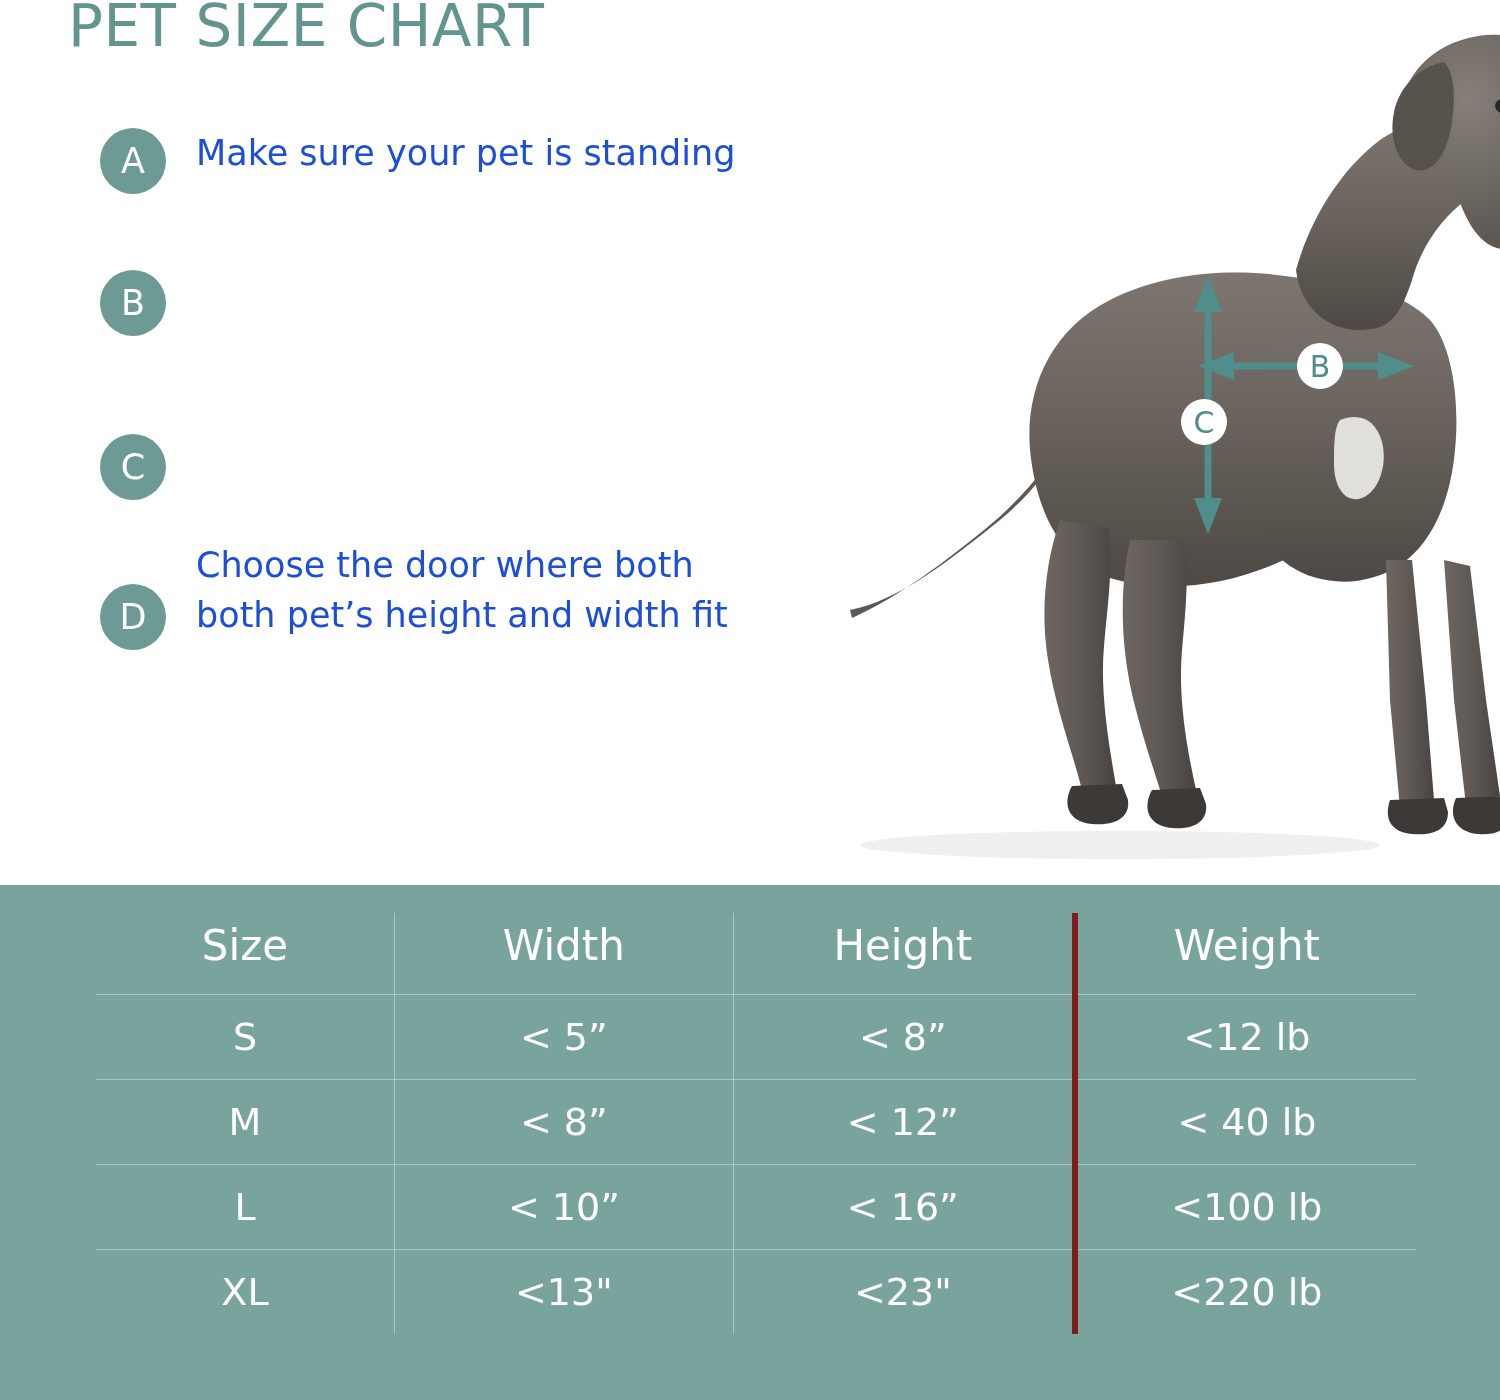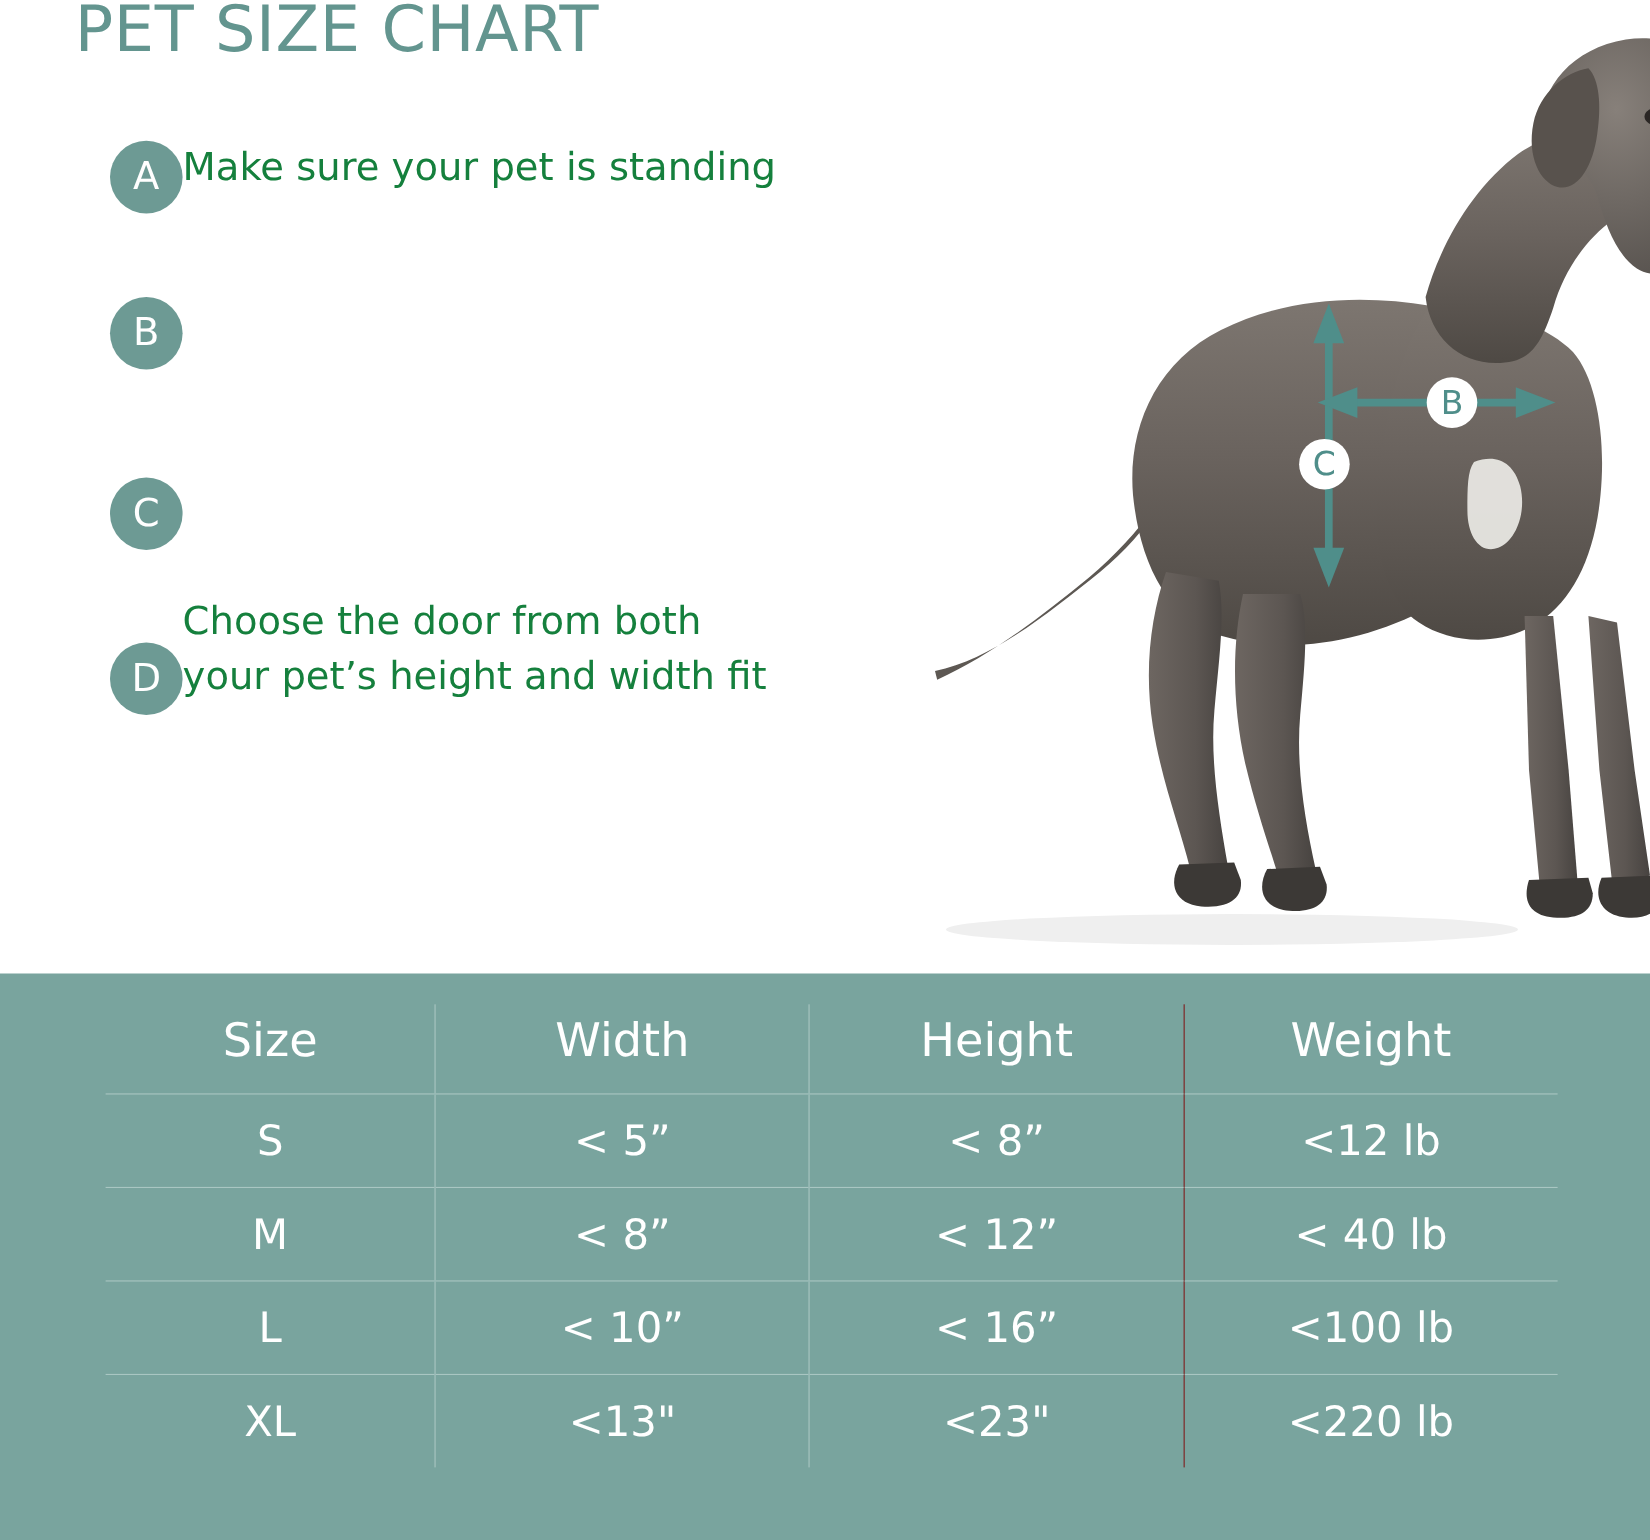--- a/index.html
+++ b/index.html
@@ -59,23 +59,24 @@
     background: #6d9a94;
     color: #ffffff;
     font-size: 35px;
     display: flex;
     align-items: center;
     justify-content: center;
     font-family: "DejaVu Sans", sans-serif;
     font-weight: normal;
   }
   .step-text {
+    margin-left: 30px;
     font-size: 35px;
     line-height: 50px;
-    color: #15803d;
+    color: #1d4ed8;
     font-family: "DejaVu Sans", sans-serif;
     max-width: 560px;
   }
   .step.two .badge { margin-top: 22px; }
   .step.three .badge { margin-top: 46px; }
   .step.four .badge { margin-top: 44px; }
   .step.one { margin-bottom: 54px; }
   .step.two { margin-bottom: 52px; }
   .step.three { margin-bottom: 40px; }
 
@@ -134,21 +135,21 @@
   }
   td {
     font-size: 38px;
     padding: 20px 0 20px 0;
   }
   thead tr { border-bottom: 1px solid #a9c6c2; }
   tbody tr { border-bottom: 1px solid #a9c6c2; }
   tbody tr:last-child { border-bottom: none; }
   th:nth-child(1), td:nth-child(1) { width: 300px; border-right: 1px solid #a9c6c2; }
   th:nth-child(2), td:nth-child(2) { width: 340px; border-right: 1px solid #a9c6c2; }
-  th:nth-child(3), td:nth-child(3) { width: 340px; border-right: 1px solid #7f1d1d; }
+  th:nth-child(3), td:nth-child(3) { width: 340px; border-right: 6px solid #7f1d1d; }
   th:nth-child(4), td:nth-child(4) { width: 340px; }
 </style>
 </head>
 <body>
 
 <div class="page">
 
   <div class="top">
 
     <div class="title">PET SIZE CHART</div>
@@ -163,21 +164,21 @@
       <div class="step two">
         <div class="badge">B</div>
       </div>
 
       <div class="step three">
         <div class="badge">C</div>
       </div>
 
       <div class="step four">
         <div class="badge">D</div>
-        <div class="step-text">Choose the door from both your pet’s height and width fit</div>
+        <div class="step-text">Choose the door where both both pet’s height and width fit</div>
       </div>
 
     </div>
 
     <div class="dog-area">
       <svg class="dog-svg" width="800" height="885" viewBox="0 0 800 885">
         <defs>
           <linearGradient id="dogBody" x1="0" y1="0" x2="0" y2="1">
             <stop offset="0%" stop-color="#7d7670"></stop>
             <stop offset="45%" stop-color="#6a635e"></stop>

